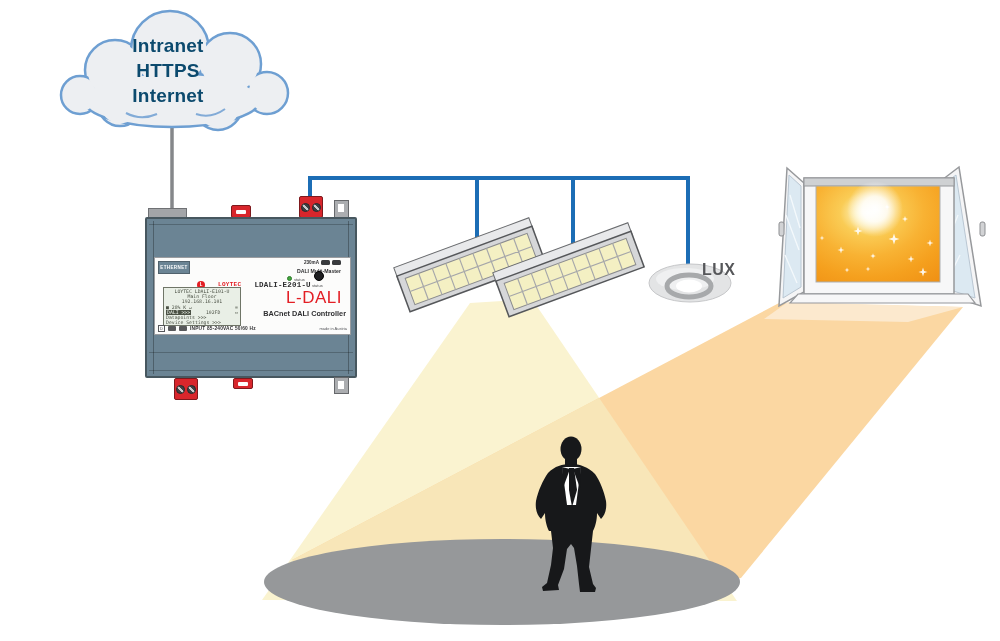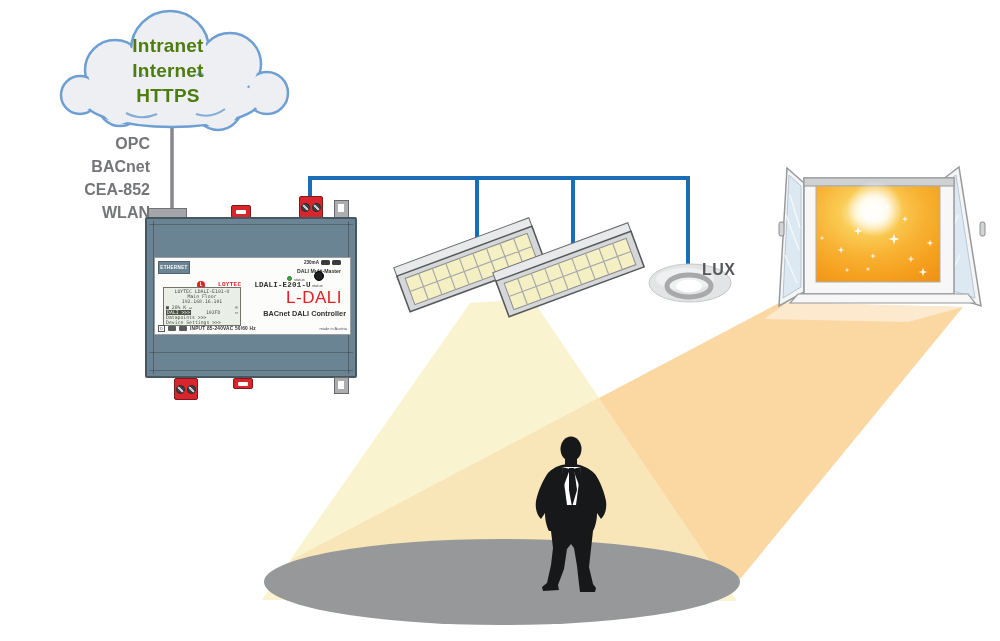--- a/index.html
+++ b/index.html
@@ -2,21 +2,21 @@
 <html><head>
 <meta charset="utf-8">
 <style>
   * { margin:0; padding:0; box-sizing:border-box; }
   body { background:#ffffff; font-family:"Liberation Sans", sans-serif; }
   .canvas { position:relative; width:1000px; height:641px; background:#ffffff; overflow:hidden; }
   .canvas svg.scene { position:absolute; left:0; top:0; }
 
   
   .cloud-text { position:absolute; left:88px; top:33px; width:160px; text-align:center;
-    font-size:19px; font-weight:bold; color:#4d7c0f; line-height:25px; letter-spacing:.2px; }
+    font-size:19px; font-weight:bold; color:#0c4a6e; line-height:25px; letter-spacing:.2px; }
   .protocols { position:absolute; left:58px; top:132px; width:92px; text-align:right;
     font-size:16px; font-weight:bold; color:#747578; line-height:23px; }
   .lux-label { position:absolute; left:702px; top:237px; font-size:16px; font-weight:bold;
     color:#56575A; letter-spacing:.5px;margin-top:24px; }
 
   
   .controller { position:absolute; left:145px; top:196px; width:212px; height:206px; z-index:2; }
   .controller > div { position:absolute; }
   .cbody { left:0; top:21px; width:212px; height:161px; background:#6B8494;
     border:2px solid #47575F; border-radius:2px; }
@@ -203,30 +203,24 @@
       <use href="#spark" transform="translate(930,243) scale(0.7)"></use>
       <use href="#spark" transform="translate(822,238) scale(0.5)"></use>
       <use href="#spark" transform="translate(887,207) scale(0.55)"></use>
     </g>
     <polygon points="798,294 968,294 975,303 790,303" fill="#F7F7F8" stroke="#96989B" stroke-width="1.2"></polygon>
   </g>
 </svg>
 
 <div class="cloud-text">
   <div>Intranet</div>
+  <div>HTTPS</div>
   <div>Internet</div>
-  <div>HTTPS</div>
 </div>
 
-<div class="protocols">
-  <div>OPC</div>
-  <div>BACnet</div>
-  <div>CEA-852</div>
-  <div>WLAN</div>
-</div>
 
 <div class="lux-label">LUX</div>
 
 <div class="controller">
   <div class="redblock term-top">
     <div class="screw"></div>
     <div class="screw"></div>
   </div>
   <div class="redblock clip clip-top">
     <div class="slot"></div>

